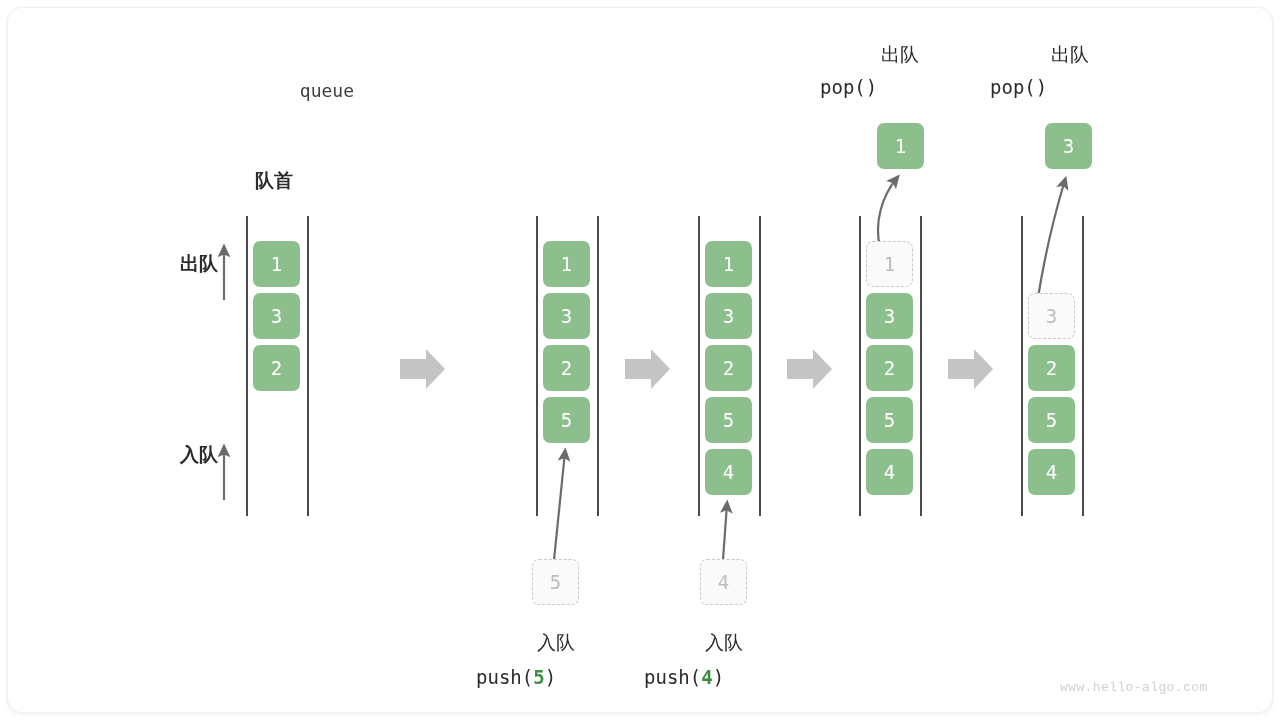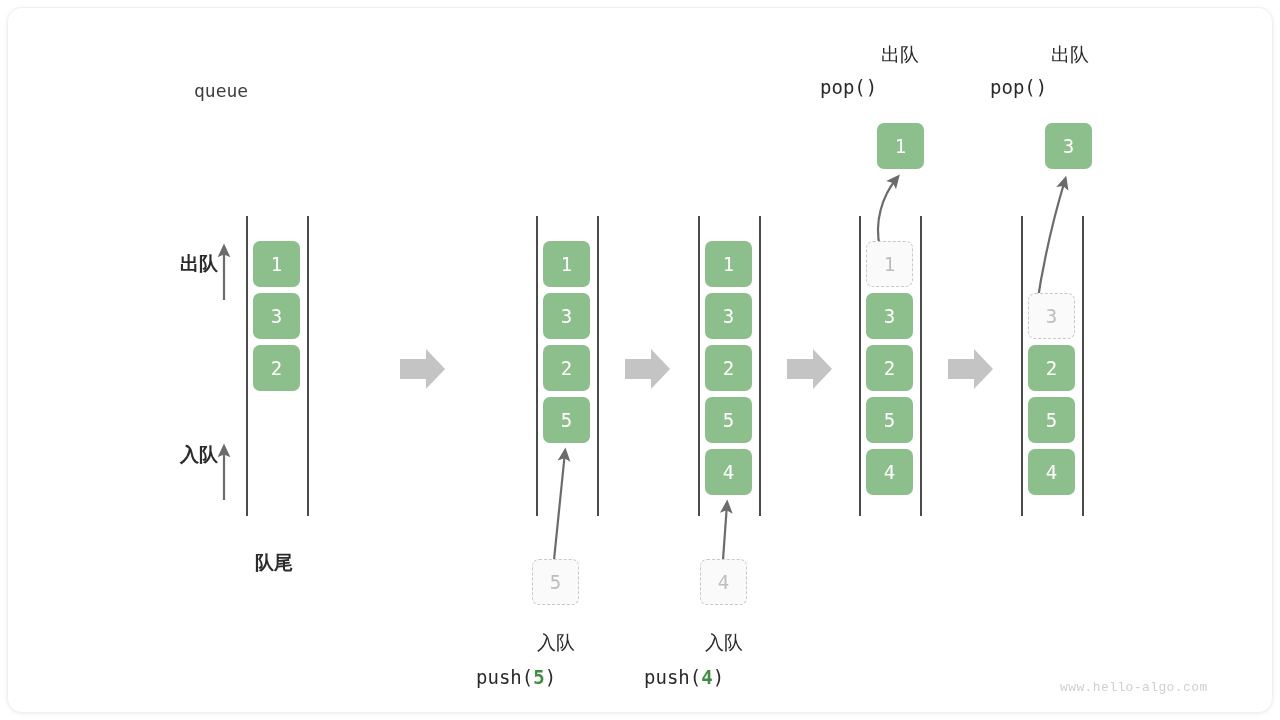--- a/index.html
+++ b/index.html
@@ -33,21 +33,21 @@
     font-weight: bold;
     font-size: 22px;
     color: #529b52;
     text-align: center;
     white-space: nowrap;
   }
   .title-mono {
     font-family: "DejaVu Sans Mono", "Liberation Mono", monospace;
     font-size: 18px;
     color: #3f3f3f;
-    text-align: left;
+    text-align: right;
     white-space: nowrap;
   }
   .label-bold {
     font-family: "Liberation Sans", "DejaVu Sans", sans-serif;
     font-weight: bold;
     font-size: 19px;
     color: #2b2b2b;
     text-align: center;
     white-space: nowrap;
   }
@@ -160,21 +160,21 @@
       <g>
         <path d="M779,351 L805,351 L805,341 L824,361 L805,381 L805,371 L779,371 Z" fill="#c4c4c4"></path>
       </g>
       <g>
         <path d="M940,351 L966,351 L966,341 L985,361 L966,381 L966,371 L940,371 Z" fill="#c4c4c4"></path>
       </g>
     </svg>
 
     <div class="abs title-mono" style="left:186px; top:72px; width:160px;">queue</div>
 
-    <div class="abs label-bold" style="left:186px; top:542px; width:160px;">队尾</div>
+    <div class="abs label-bold" style="left:186px; top:160px; width:160px;">队首</div>
 
     <div class="abs label-bold" style="left:140px; top:243px; width:70px; text-align:right;">出队</div>
     <div class="abs label-bold" style="left:140px; top:434px; width:70px; text-align:right;">入队</div>
 
     <div class="abs rail" style="left:238px; top:208px; height:300px;"></div>
     <div class="abs rail" style="left:299px; top:208px; height:300px;"></div>
 
     <div class="box" style="left:245px; top:233px;">1</div>
     <div class="box" style="left:245px; top:285px;">3</div>
     <div class="box" style="left:245px; top:337px;">2</div>

